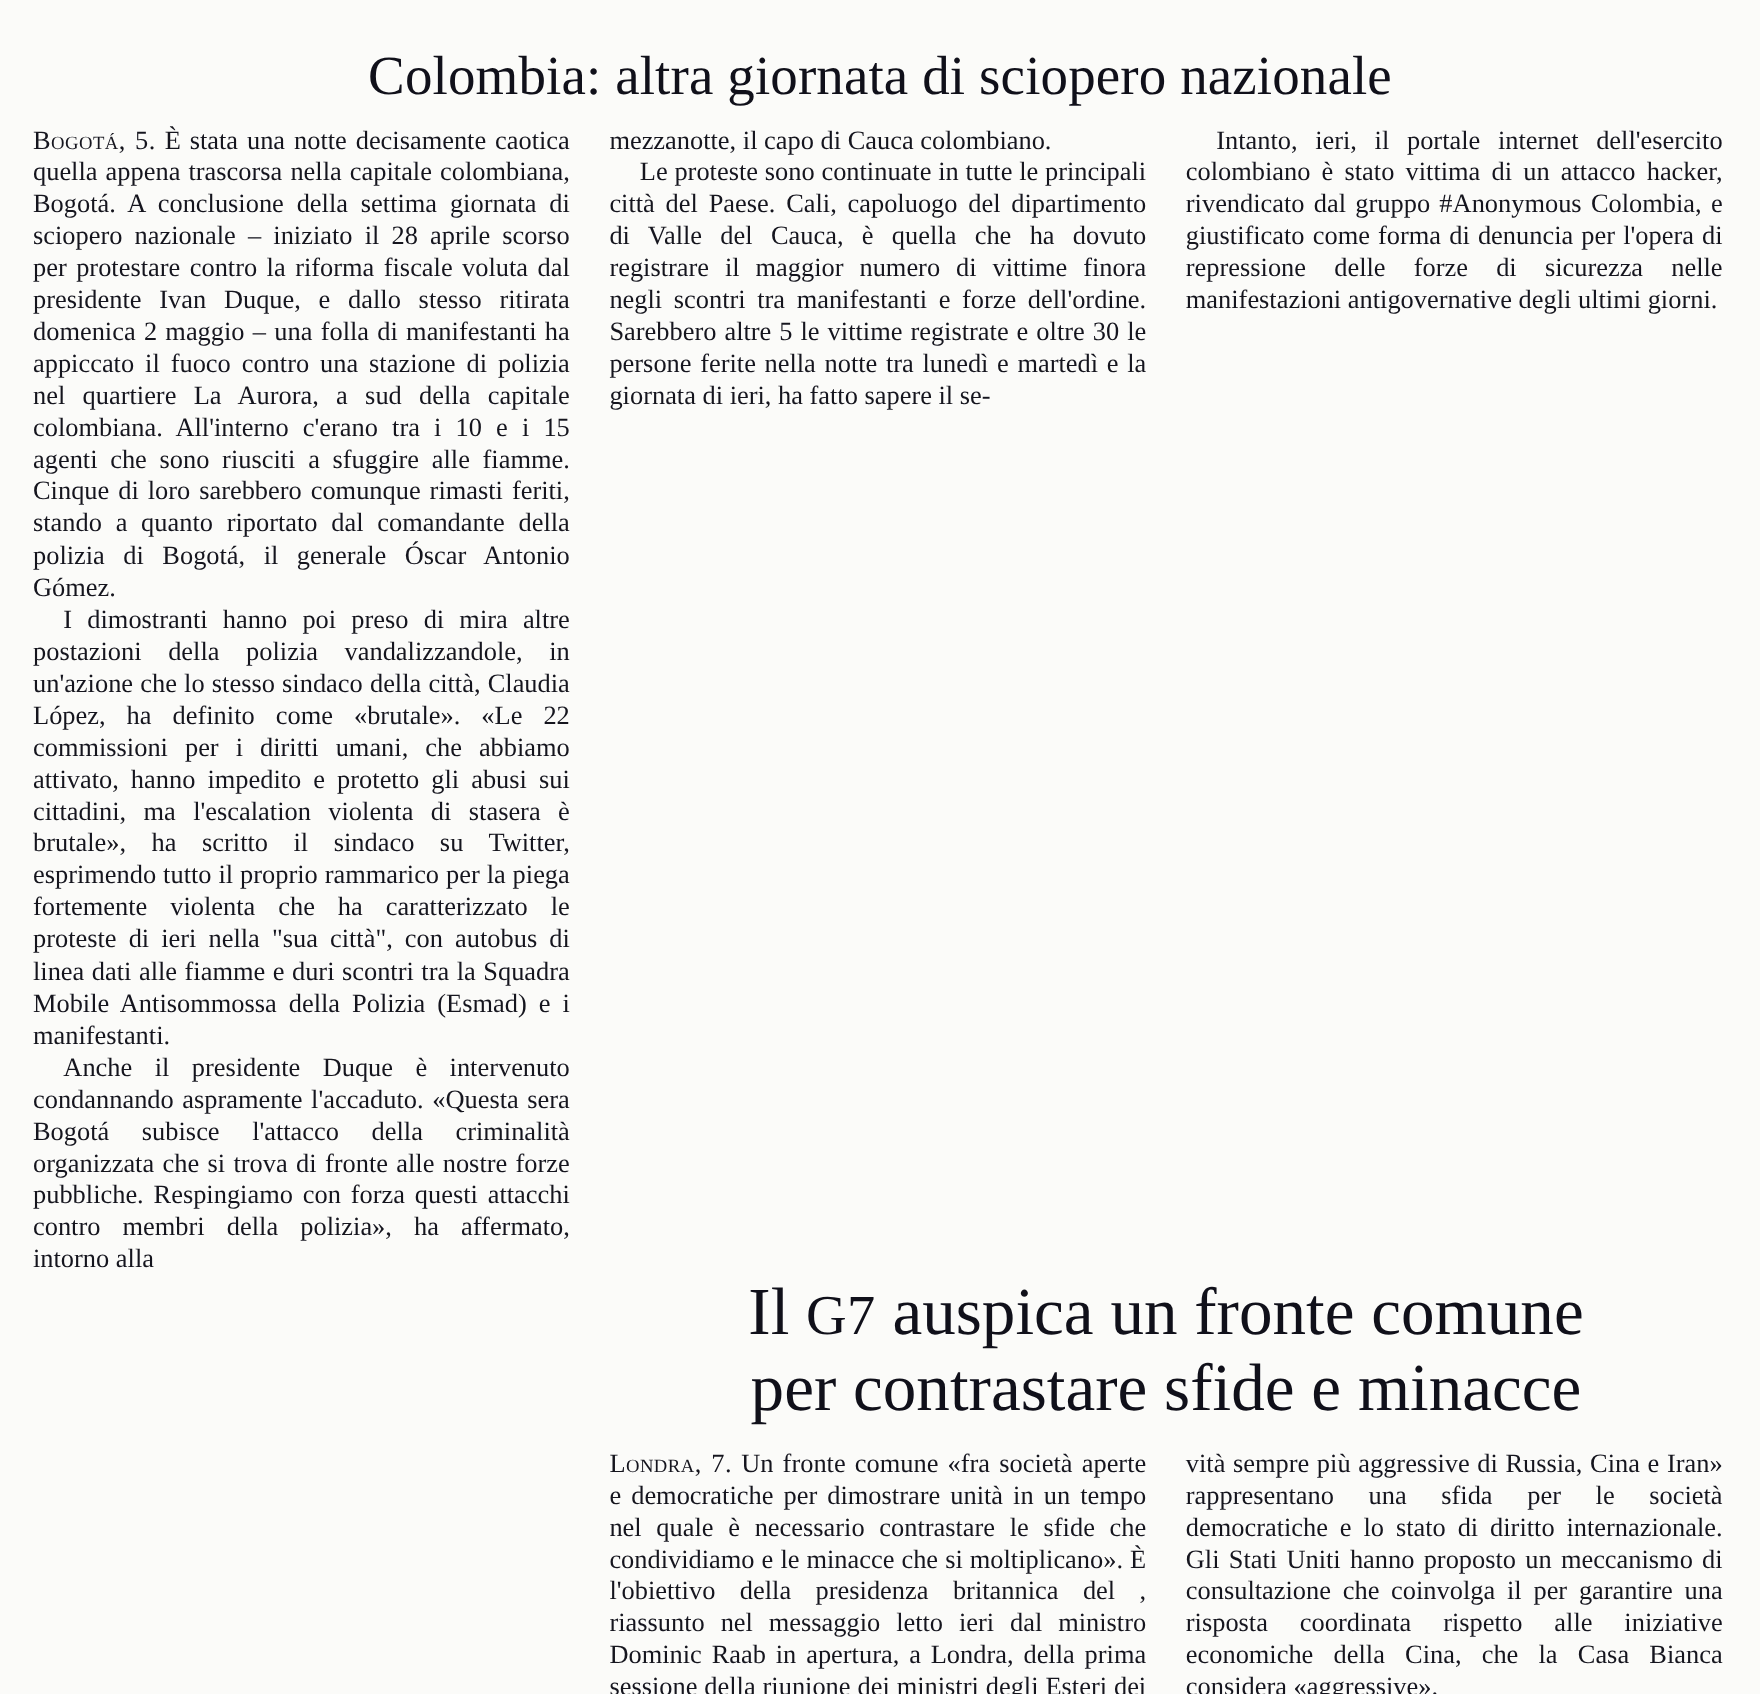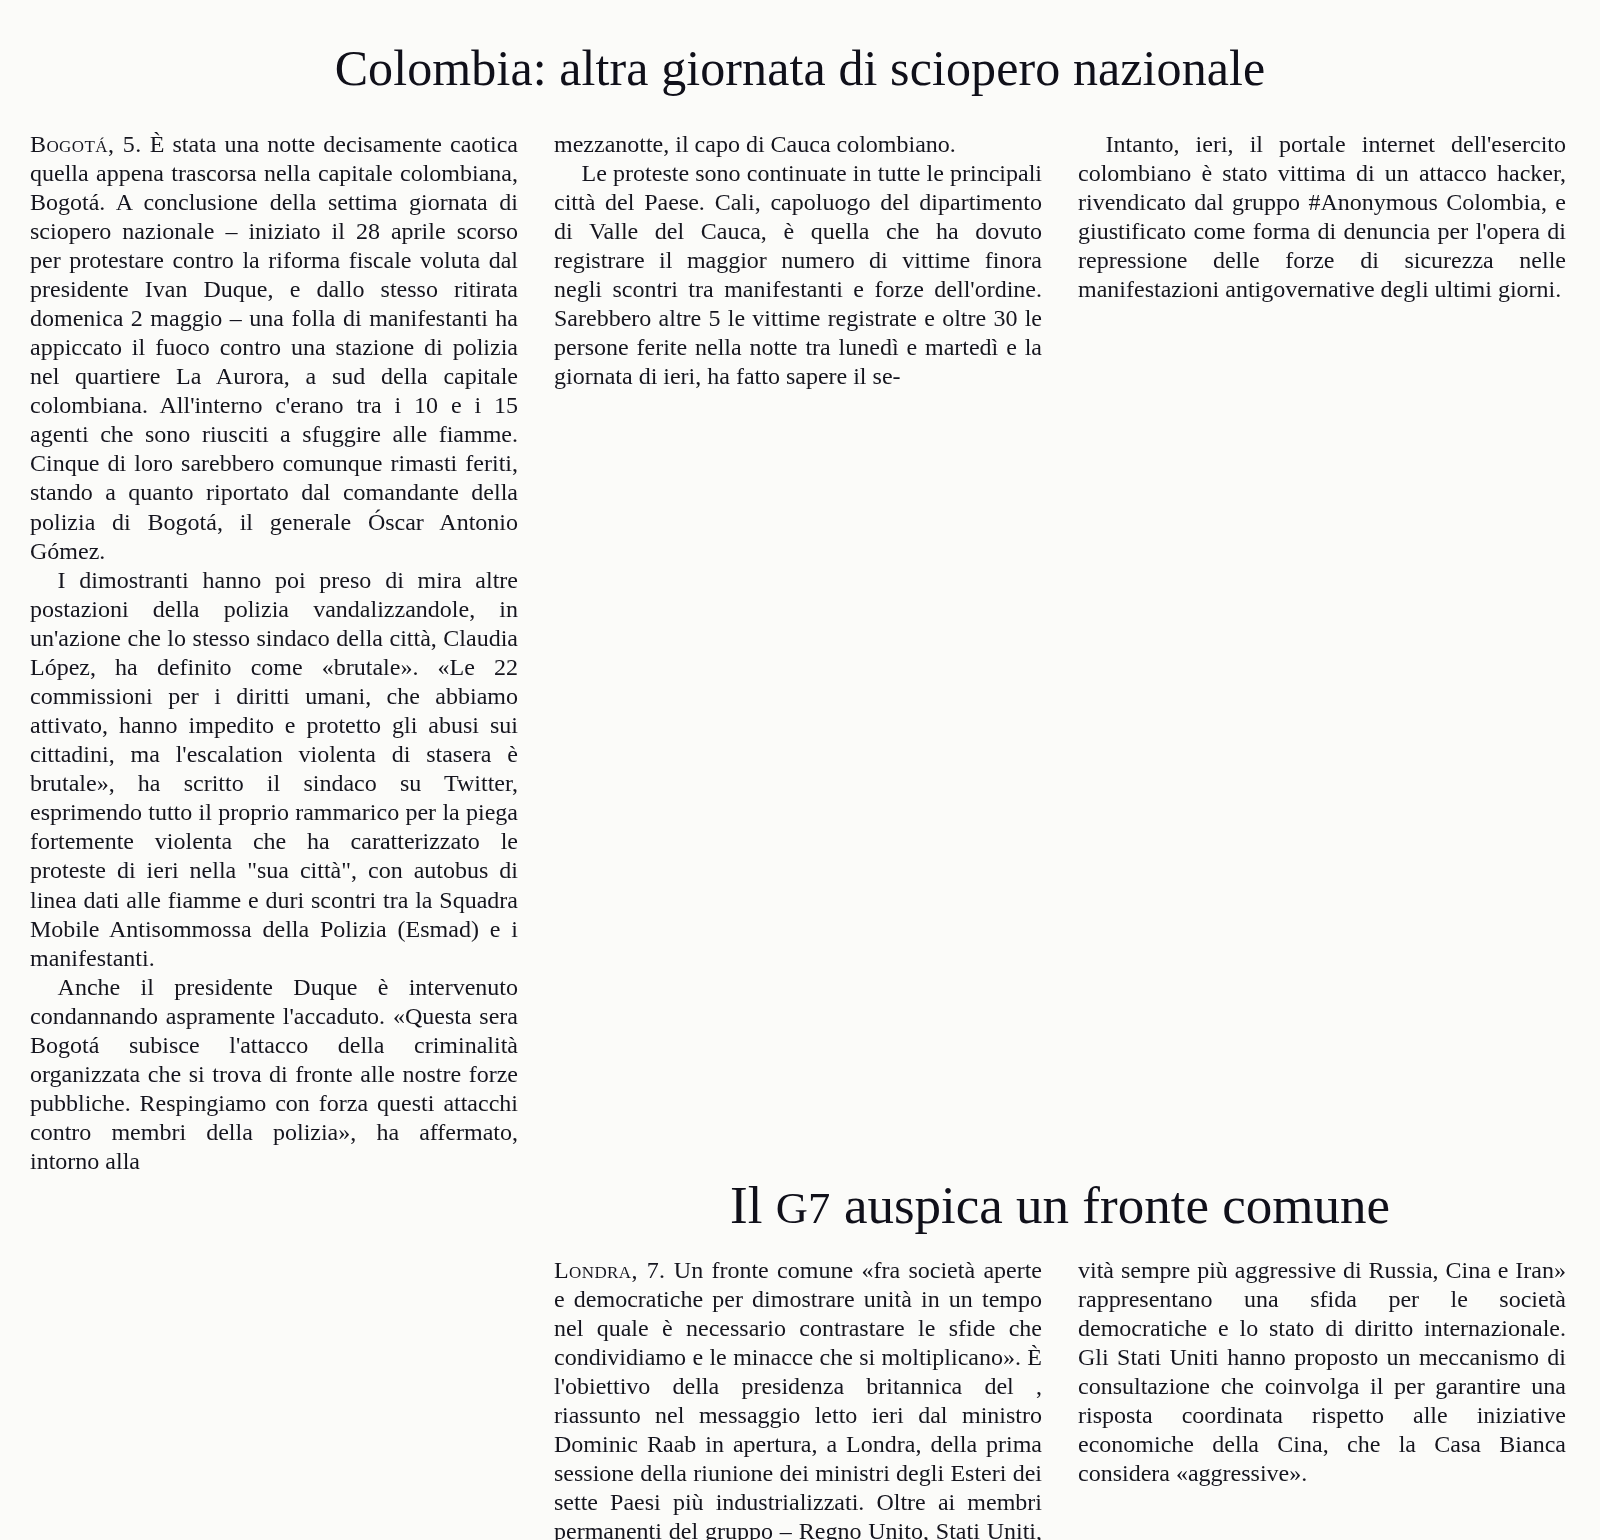--- a/index.html
+++ b/index.html
@@ -29,24 +29,24 @@
     font-weight: 400;
     line-height: 1.12;
     color: #10101a;
   }
   .headline .hl-line { display: block; white-space: nowrap; }
 
   #headline-colombia {
     font-size: 50px;
     letter-spacing: 0.1px;
     padding-top: 6px;
-    margin-bottom: 34px;
+    margin-bottom: 18px;
   }
   #headline-g7 {
-    font-size: 53px;
+    font-size: 61px;
     margin: 0 0 20px 0;
   }
   .smallcap-token {
     font-size: 0.84em;
     letter-spacing: 0.3px;
   }
 
   
   .cols {
     display: flex;
@@ -118,20 +118,21 @@
 
   </div>
 
   <div id="lower-section">
 
     <div class="col"></div>
 
     <div id="g7-block">
       <h2 class="headline" id="headline-g7">
         <span class="hl-line">Il <span class="smallcap-token">G7</span> auspica un fronte comune</span>
+        <span class="hl-line">per contrastare sfide e minacce</span>
       </h2>
 
       <div class="cols">
         <div class="col body-text">
           <p class="no-indent"><span class="dateline">Londra, 7.</span>
             <span>Un fronte comune «fra società aperte e democratiche per dimostrare unità in un tempo nel quale è necessario contrastare le sfide che condividiamo e le minacce che si moltiplicano». È l'obiettivo della presidenza britannica del , riassunto nel messaggio letto ieri dal ministro Dominic Raab in apertura, a Londra, della prima sessione della riunione dei ministri degli Esteri dei sette Paesi più industrializzati. Oltre ai membri permanenti del gruppo – Regno Unito, Stati Uniti, Canada, Francia, Germania, Italia, Giappone – sono stati invitati a Londra rappresentanti di India, Australia, Sud Africa e Corea del Sud. Presente anche Josef Borrell, Alto rappresentante dell'Ue per gli Affari esteri e la Politica di sicurezza.</span></p>
 
         </div>
 
         <div class="col body-text">

